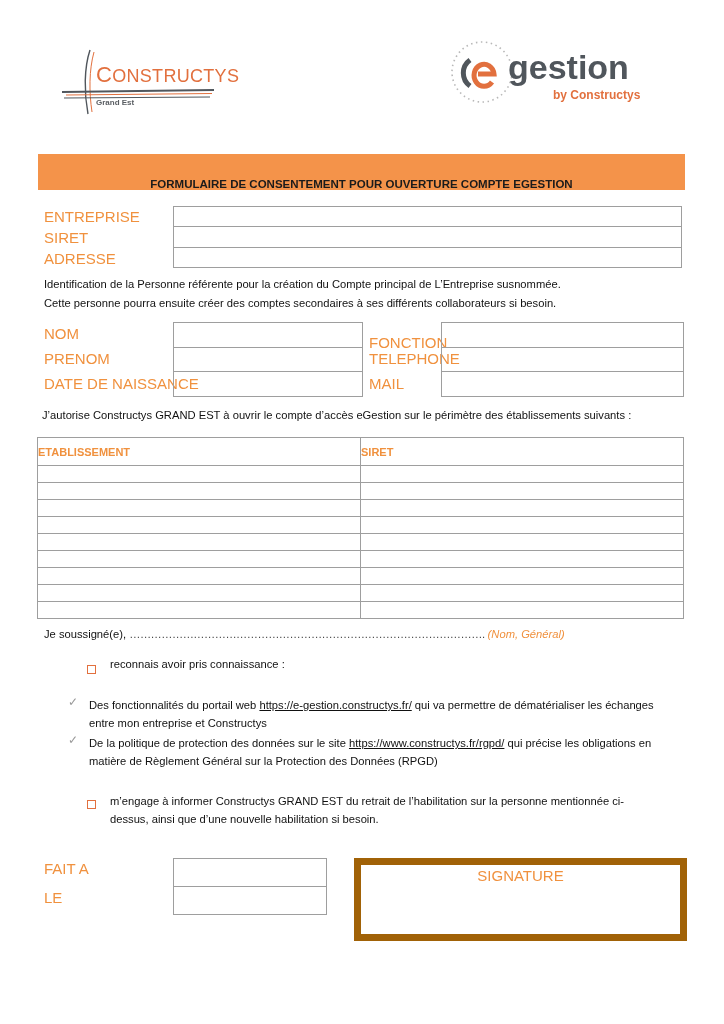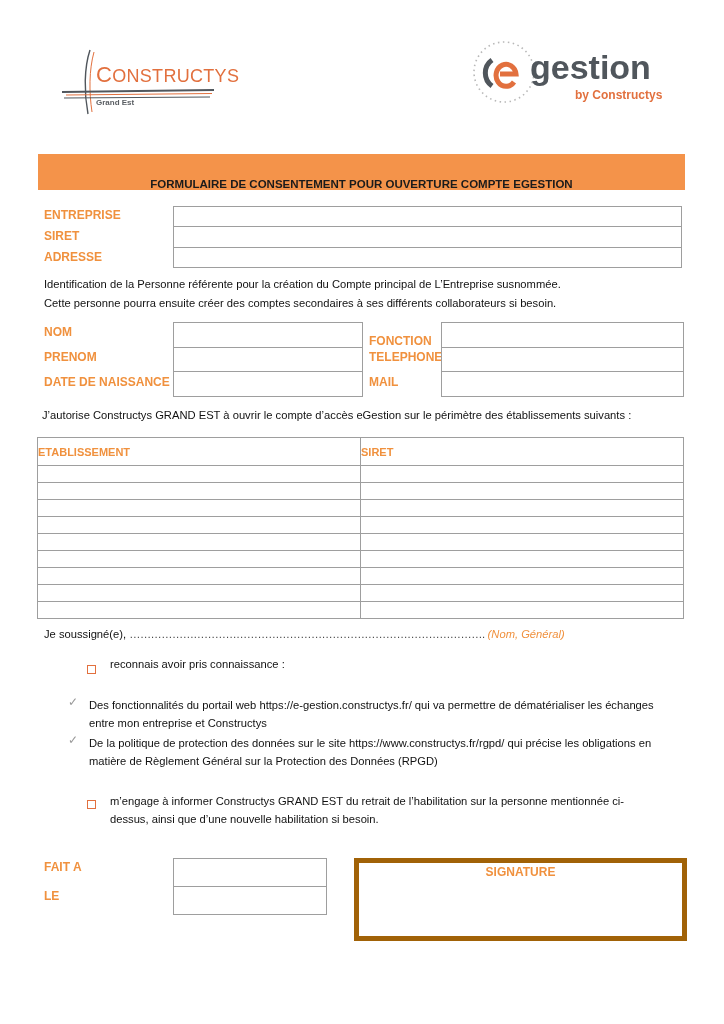--- a/index.html
+++ b/index.html
@@ -8,46 +8,46 @@
 
   .abs { position: absolute; }
 
   
   .logo-constructys { left: 62px; top: 48px; width: 160px; height: 68px; }
   .logo-constructys .brand { position: absolute; left: 34px; top: 14px; font-size: 18px; font-weight: normal; color: #e2703e; letter-spacing: 0.3px; font-family: "Liberation Sans", sans-serif; }
   .logo-constructys .brand .big { font-size: 22px; }
   .logo-constructys .region { position: absolute; left: 34px; top: 50px; font-size: 8px; color: #5a5e63; font-weight: bold; }
   .logo-constructys svg { position: absolute; left: 0; top: 0; }
 
-  .logo-egestion { left: 470px; top: 38px; width: 210px; height: 70px; }
+  .logo-egestion { left: 448px; top: 38px; width: 210px; height: 70px; }
   .logo-egestion svg { position: absolute; left: 0; top: 0; }
   .logo-egestion .word { position: absolute; left: 60px; top: 10px; font-size: 34px; font-weight: bold; color: #50565c; letter-spacing: 0px; }
   .logo-egestion .by { position: absolute; left: 105px; top: 50px; font-size: 12px; font-weight: bold; color: #e2703e; }
 
   
   .title-bar { left: 38px; top: 154px; width: 647px; height: 36px; background: #f4934a; display: flex; align-items: flex-end; justify-content: center; }
   .title-bar span { font-size: 11.5px; font-weight: bold; color: #1b1b1b; }
 
-  .label { font-size: 12px; font-weight: bold; color: #f0913e; }
+  .label { font-size: 15px; font-weight: normal; color: #f0913e; }
   .text { font-size: 11.2px; color: #111; }
 
-  .field-box { border: 5px solid #a16207; background: #fff; }
+  .field-box { border: 7px solid #a16207; background: #fff; }
   .field-stack { display: flex; flex-direction: column; border: 1px solid #9e9e9e; }
   .field-stack > div { flex: 1; border-top: 1px solid #9e9e9e; }
   .field-stack > div:first-child { border-top: none; }
 
   
   .etab-table { left: 37px; top: 437px; width: 647px; border-collapse: collapse; position: absolute; }
   .etab-table th, .etab-table td { border: 1px solid #9e9e9e; }
   .etab-table th { height: 28px; font-size: 11px; font-weight: bold; color: #f0913e; text-align: left; }
   .etab-table td { height: 17px; }
 
   .checkbox { width: 9px; height: 9px; border: 1.3px solid #e2703e; display: inline-block; }
   .check { color: #9a9a9a; font-size: 12px; }
-  .link { }
+  .link { text-decoration: underline; }
   .italic-orange { color: #f0913e; font-style: italic; }
 </style>
 </head>
 <body>
 
 <div class="abs logo-constructys">
   <svg width="160" height="68">
     <path d="M28 2 C22 20, 22 45, 26 66" stroke="#50565c" stroke-width="1.4" fill="none"></path>
     <path d="M32 4 C27 22, 27 44, 30 64" stroke="#e2703e" stroke-width="1" fill="none"></path>
     <path d="M0 44 L152 42" stroke="#50565c" stroke-width="2" fill="none"></path>

